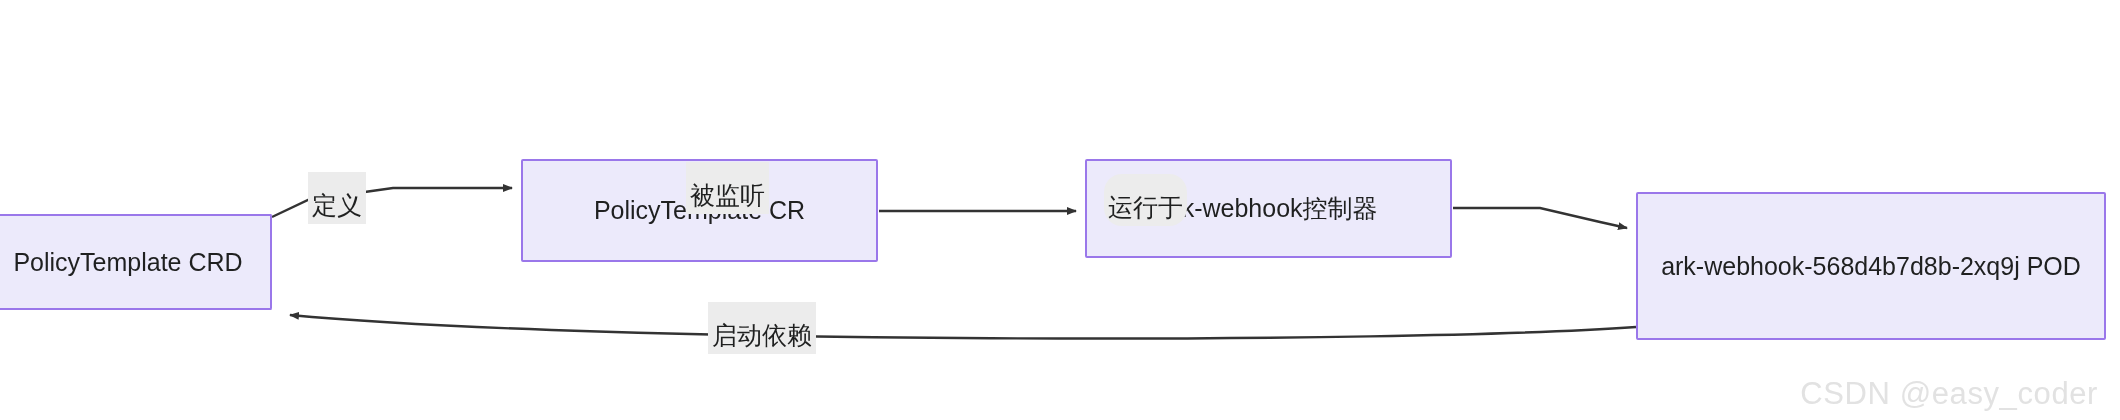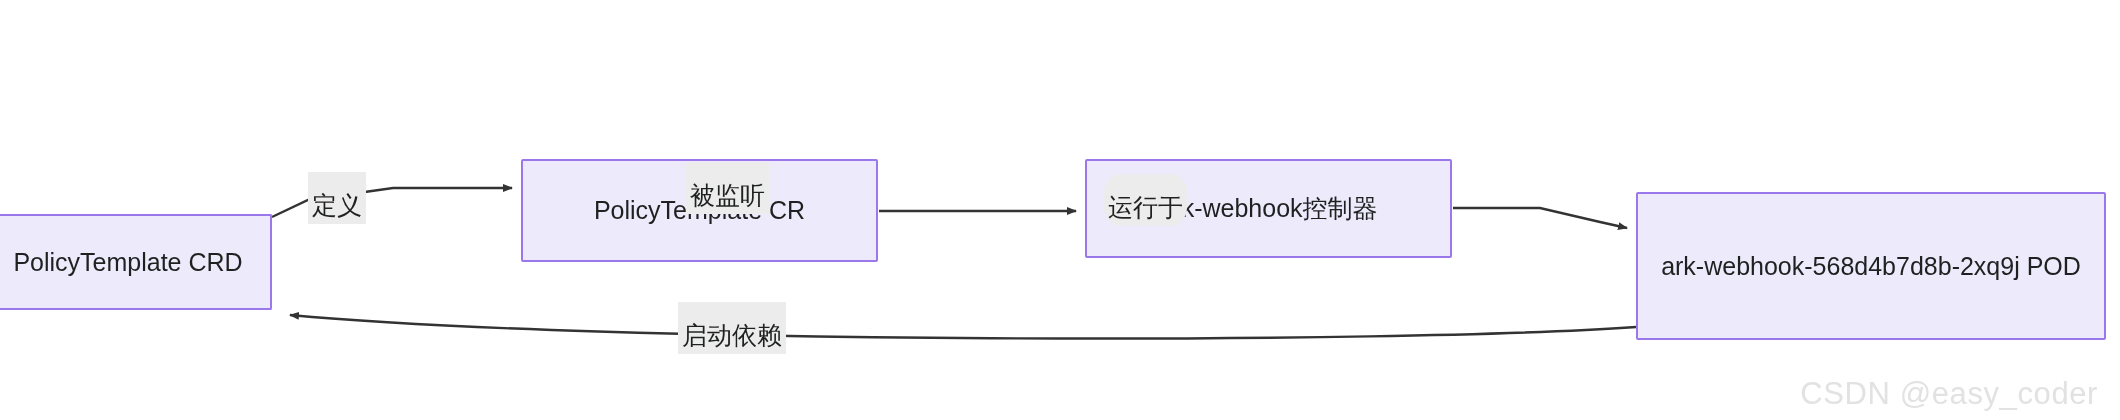--- a/index.html
+++ b/index.html
@@ -78,21 +78,21 @@
     color: #1f2020;
     font-size: 25px;
     line-height: 1.2;
     padding: 18px 4px 4px 4px;
     white-space: nowrap;
     z-index: 4;
   }
   #label-define   { left: 308px;  top: 172px; }
   #label-watched  { left: 686px;  top: 162px; }
   #label-runs-on  { left: 1104px; top: 174px; border-radius: 18px; }
-  #label-startup  { left: 678px;  top: 302px; }
+  #label-startup  { left: 708px;  top: 302px; }
   #watermark {
     position: absolute;
     right: 22px;
     bottom: 8px;
     font-size: 31px;
     color: #E2E2E2;
     letter-spacing: 0.6px;
     white-space: nowrap;
     z-index: 5;
     font-family: "Liberation Sans", "DejaVu Sans", sans-serif;

